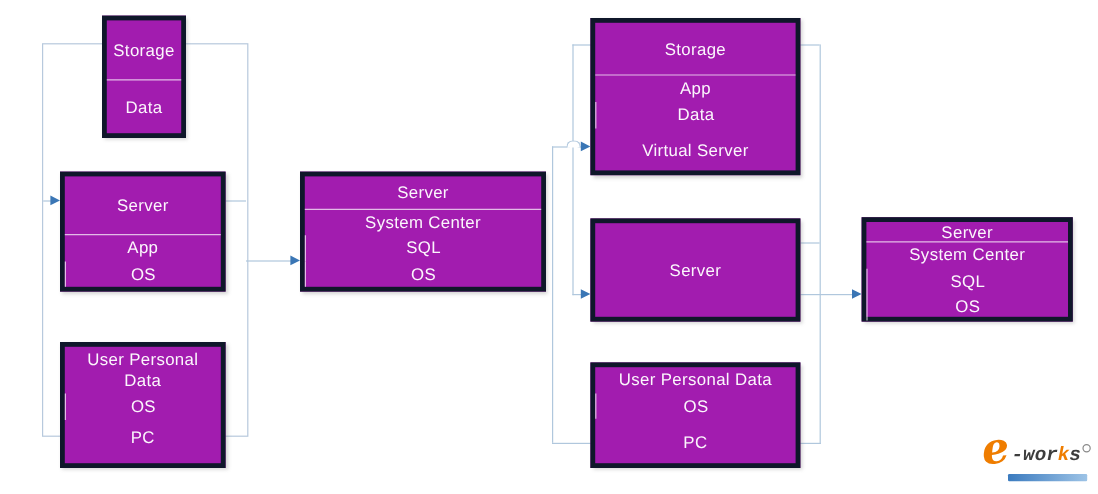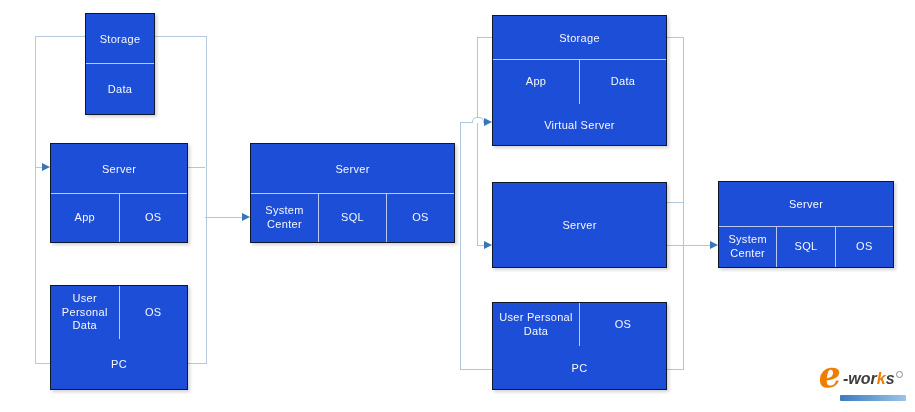--- a/index.html
+++ b/index.html
@@ -12,39 +12,39 @@
   .hline{height:1px;}
   .vline{width:1px;}
   .busrect{position:absolute;border:1px solid #b7c9dd;z-index:1;background:transparent;}
   .ahead{position:absolute;width:0;height:0;z-index:3;
     border-top:4px solid transparent;border-bottom:4px solid transparent;
     border-left:8px solid #3a76b5;}
   .hop{position:absolute;width:10px;height:5px;background:#ffffff;z-index:2;
     border:1px solid #b0c7dd;border-bottom:none;border-radius:5px 5px 0 0;}
   
   .box{
-    position:absolute;z-index:2;background:#1d4ed8;border:1px solid #0f172a;
+    position:absolute;z-index:2;background:#a21caf;border:4px solid #0f172a;
     box-shadow:2px 2px 3px rgba(100,100,100,0.28);
     display:flex;flex-direction:column;color:rgba(255,255,255,0.96);
-    font-size:11px;letter-spacing:0.3px;box-sizing:border-box;
+    font-size:14px;letter-spacing:0.3px;box-sizing:border-box;
   }
   .brow{display:flex;align-items:center;justify-content:center;text-align:center;
     box-sizing:border-box;}
   .brow + .brow{border-top:1px solid rgba(255,255,255,0.7);}
-  .bcells{display:flex;box-sizing:border-box;}
+  .bcells{display:flex;box-sizing:border-box;flex-direction:column;}
   .bcell{flex:1;display:flex;align-items:center;justify-content:center;text-align:center;
     box-sizing:border-box;padding:2px;line-height:1.25;}
   .bcell + .bcell{border-left:1px solid rgba(255,255,255,0.7);}
   
   #logo{position:absolute;left:818px;top:356px;width:95px;height:50px;z-index:4;}
   .logo-e{position:absolute;left:0px;top:-2px;color:#ef7d00;
     font-family:"DejaVu Serif",serif;font-style:italic;font-weight:bold;
     font-size:36px;line-height:40px;transform:rotate(-6deg);}
   .logo-word{position:absolute;left:25px;top:14px;
-    font-family:Liberation Sans, sans-serif;font-style:italic;font-weight:bold;font-size:16px;}
+    font-family:Liberation Mono, monospace;font-style:italic;font-weight:bold;font-size:16px;}
   .lg-dark{color:#3d3d3d;}
   .lg-orange{color:#ef7d00;}
   .logo-reg{display:inline-block;width:5px;height:5px;border:1px solid #8a8a8a;
     border-radius:50%;vertical-align:super;margin-left:1px;}
   .logo-bar{position:absolute;left:22px;top:39px;width:66px;height:6px;
     background:linear-gradient(90deg,#3b7bbf,#9dc3e6);border-radius:1px;}
 </style>
 </head>
 <body>
 

